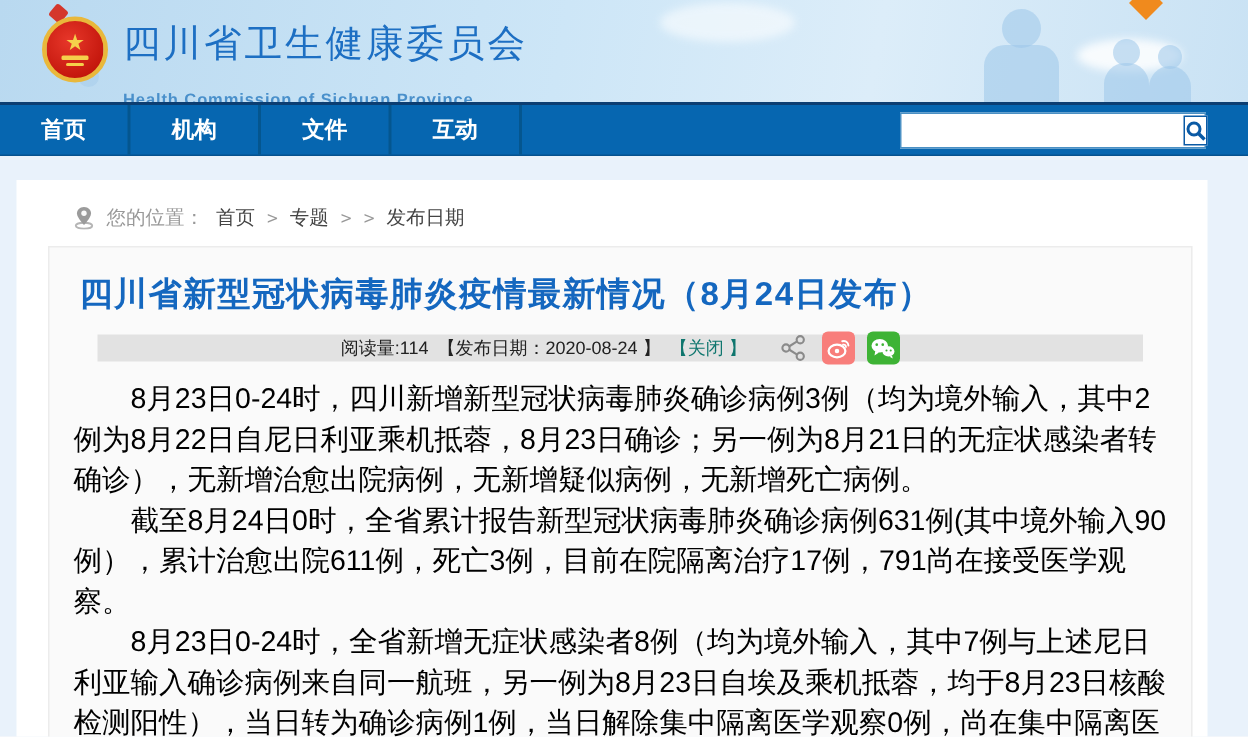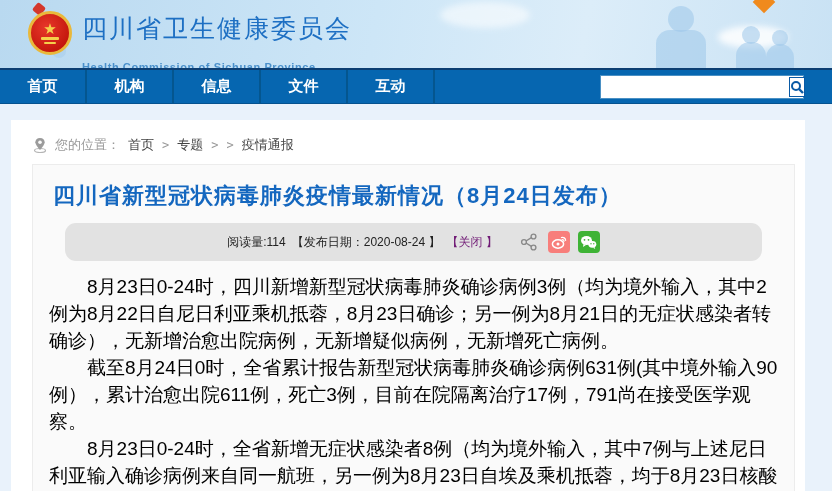--- a/index.html
+++ b/index.html
@@ -59,40 +59,40 @@
     width:22px; height:20px; margin-right:1px; background:#ffffff; border:1px solid #0a5aa5;
     display:flex; align-items:center; justify-content:center; cursor:pointer; padding:0;
   }
 
   
   .wrapper{
     margin:16px 0 0 11px; width:794px; background:#ffffff; min-height:475px; padding-top:6px;
   }
   .breadcrumb{
     display:flex; align-items:center; gap:8px; padding:10px 10px 10px 22px;
-    font-size:13px; color:#999;
+    font-size:13px; color:#999;margin-left:16px;
   }
   .breadcrumb .crumb{ color:#444; text-decoration:none; cursor:pointer; }
   .breadcrumb .sep{ color:#999; font-family:"DejaVu Sans Mono", monospace; font-size:12px;}
   .pin-icon{ width:14px; height:16px; }
 
   .article-box{
     margin:0 10px 0 21px; background:#fafafa; border:1px solid #ececec; min-height:420px;
   }
   .article-title{
     text-align:left; font-size:22px; font-weight:bold; color:#1467bf;
     padding:16px 20px 12px; letter-spacing:1px;
   }
   .meta-bar{
-    margin:0 32px; height:38px; background:#e2e2e2;
+    margin:0 32px; height:18px; background:#e2e2e2;
     display:flex; align-items:center; justify-content:center; gap:6px;
-    font-size:12px; color:#222;border-radius:11px;
+    font-size:12px; color:#222;
   }
   .meta-bar .meta-text{ white-space:nowrap; }
-  .meta-close{ cursor:pointer; color:#701a75; text-decoration:none; }
+  .meta-close{ cursor:pointer; color:#0f766e; text-decoration:none; }
   .meta-icons{ display:flex; align-items:center; gap:8px; margin-left:14px; }
   .icon-badge{ width:22px; height:22px; border-radius:4px; display:flex; align-items:center; justify-content:center; cursor:pointer; border:none; padding:0;}
   .weibo-badge{ background:#f87e7b; }
   .wechat-badge{ background:#3eb335; }
   .share-btn{ background:transparent; border:none; cursor:pointer; width:22px; height:22px; display:flex; align-items:center; justify-content:center; padding:0;}
 
   .article-body{ padding:12px 16px 20px; }
   .article-body p{
     font-family:Liberation Sans, sans-serif;
     font-size:19px; line-height:27px; color:#000;
@@ -123,21 +123,20 @@
   </div>
   <div class="header-titles">
     <div class="site-title-cn">四川省卫生健康委员会</div>
     <div class="site-title-en">Health Commission of Sichuan Province</div>
   </div>
 </header>
 
 <nav class="main-nav">
   <a class="nav-item">首页</a>
   <a class="nav-item">机构</a>
-  <a class="nav-item">信息</a>
   <a class="nav-item">文件</a>
   <a class="nav-item">互动</a>
   <div class="nav-search">
     <input type="text" value="" style="">
     <button class="search-btn">
       <svg width="14" height="14" viewBox="0 0 14 14">
         <circle cx="6" cy="6" r="4" fill="none" stroke="#0a5aa5" stroke-width="2"></circle>
         <line x1="9" y1="9" x2="13" y2="13" stroke="#0a5aa5" stroke-width="2.4"></line>
       </svg>
     </button>
@@ -151,21 +150,21 @@
       <ellipse cx="7" cy="13.5" rx="5.5" ry="2" fill="none" stroke="#b5b5b5" stroke-width="1.2"></ellipse>
       <path d="M7 1 C4 1 2.3 3 2.3 5.3 C2.3 8 7 13 7 13 C7 13 11.7 8 11.7 5.3 C11.7 3 10 1 7 1 Z" fill="#9b9b9b"></path>
       <circle cx="7" cy="5.2" r="1.8" fill="#fafafa"></circle>
     </svg>
     <span>您的位置：</span>
     <a class="crumb">首页</a>
     <span class="sep">&gt;</span>
     <a class="crumb">专题</a>
     <span class="sep">&gt;</span>
     <span class="sep">&gt;</span>
-    <a class="crumb">疫情通报</a>
+    <a class="crumb">发布日期</a>
   </div>
 
   <div class="article-box">
     <h1 class="article-title">四川省新型冠状病毒肺炎疫情最新情况（8月24日发布）</h1>
 
     <div class="meta-bar">
       <span class="meta-text">阅读量:114</span>
       <span class="meta-text">【发布日期：2020-08-24 】</span>
       <a class="meta-text meta-close">【关闭 】</a>
       <span class="meta-icons">

